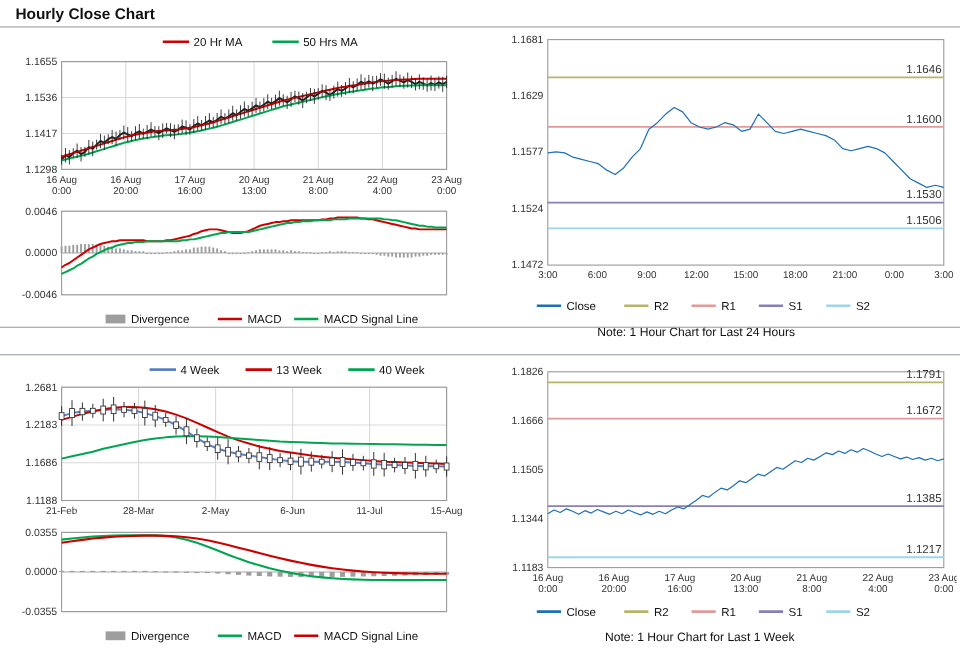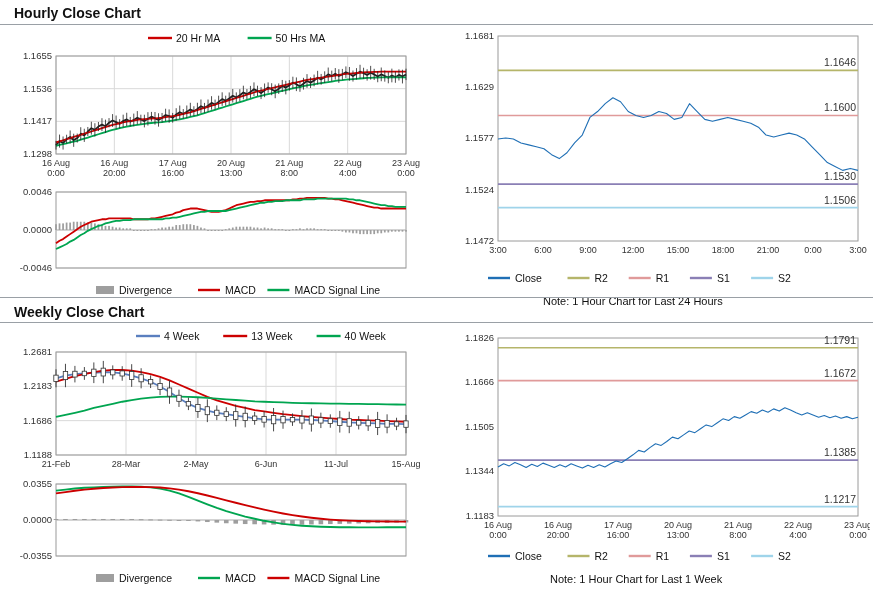--- a/index.html
+++ b/index.html
@@ -347,23 +347,20 @@
         <line x1="301.09999999999997" y1="10" x2="323.09999999999997" y2="10" stroke="#9fd4ea" stroke-width="2.4"></line>
         <text x="328.09999999999997" y="14" class="legend-text">S2</text>
       </g>
     <text class="note-text" x="93" y="37">Note: 1 Hour Chart for Last 24 Hours</text>
   </svg>
 
   <div class="panel" style="left:0px;top:297px;width:873px;">
     <hr class="hr">
   </div>
 
-  <div class="panel" style="left:14px;top:303px;">
-    <span class="section-title">Weekly Close Chart</span>
-  </div>
   <div class="panel" style="left:0px;top:322px;width:873px;">
     <hr class="hr">
   </div>
 
   <svg class="panel" style="left:8px;top:326px;" width="420" height="155">
     <g id="g-weekly-price">
         <line x1="48" y1="129" x2="398" y2="129" class="gridline"></line>
         <line x1="48" y1="94.64367046215668" x2="398" y2="94.64367046215668" class="gridline"></line>
         <line x1="48" y1="60.35632953784332" x2="398" y2="60.35632953784332" class="gridline"></line>
         <line x1="48" y1="26" x2="398" y2="26" class="gridline"></line>

